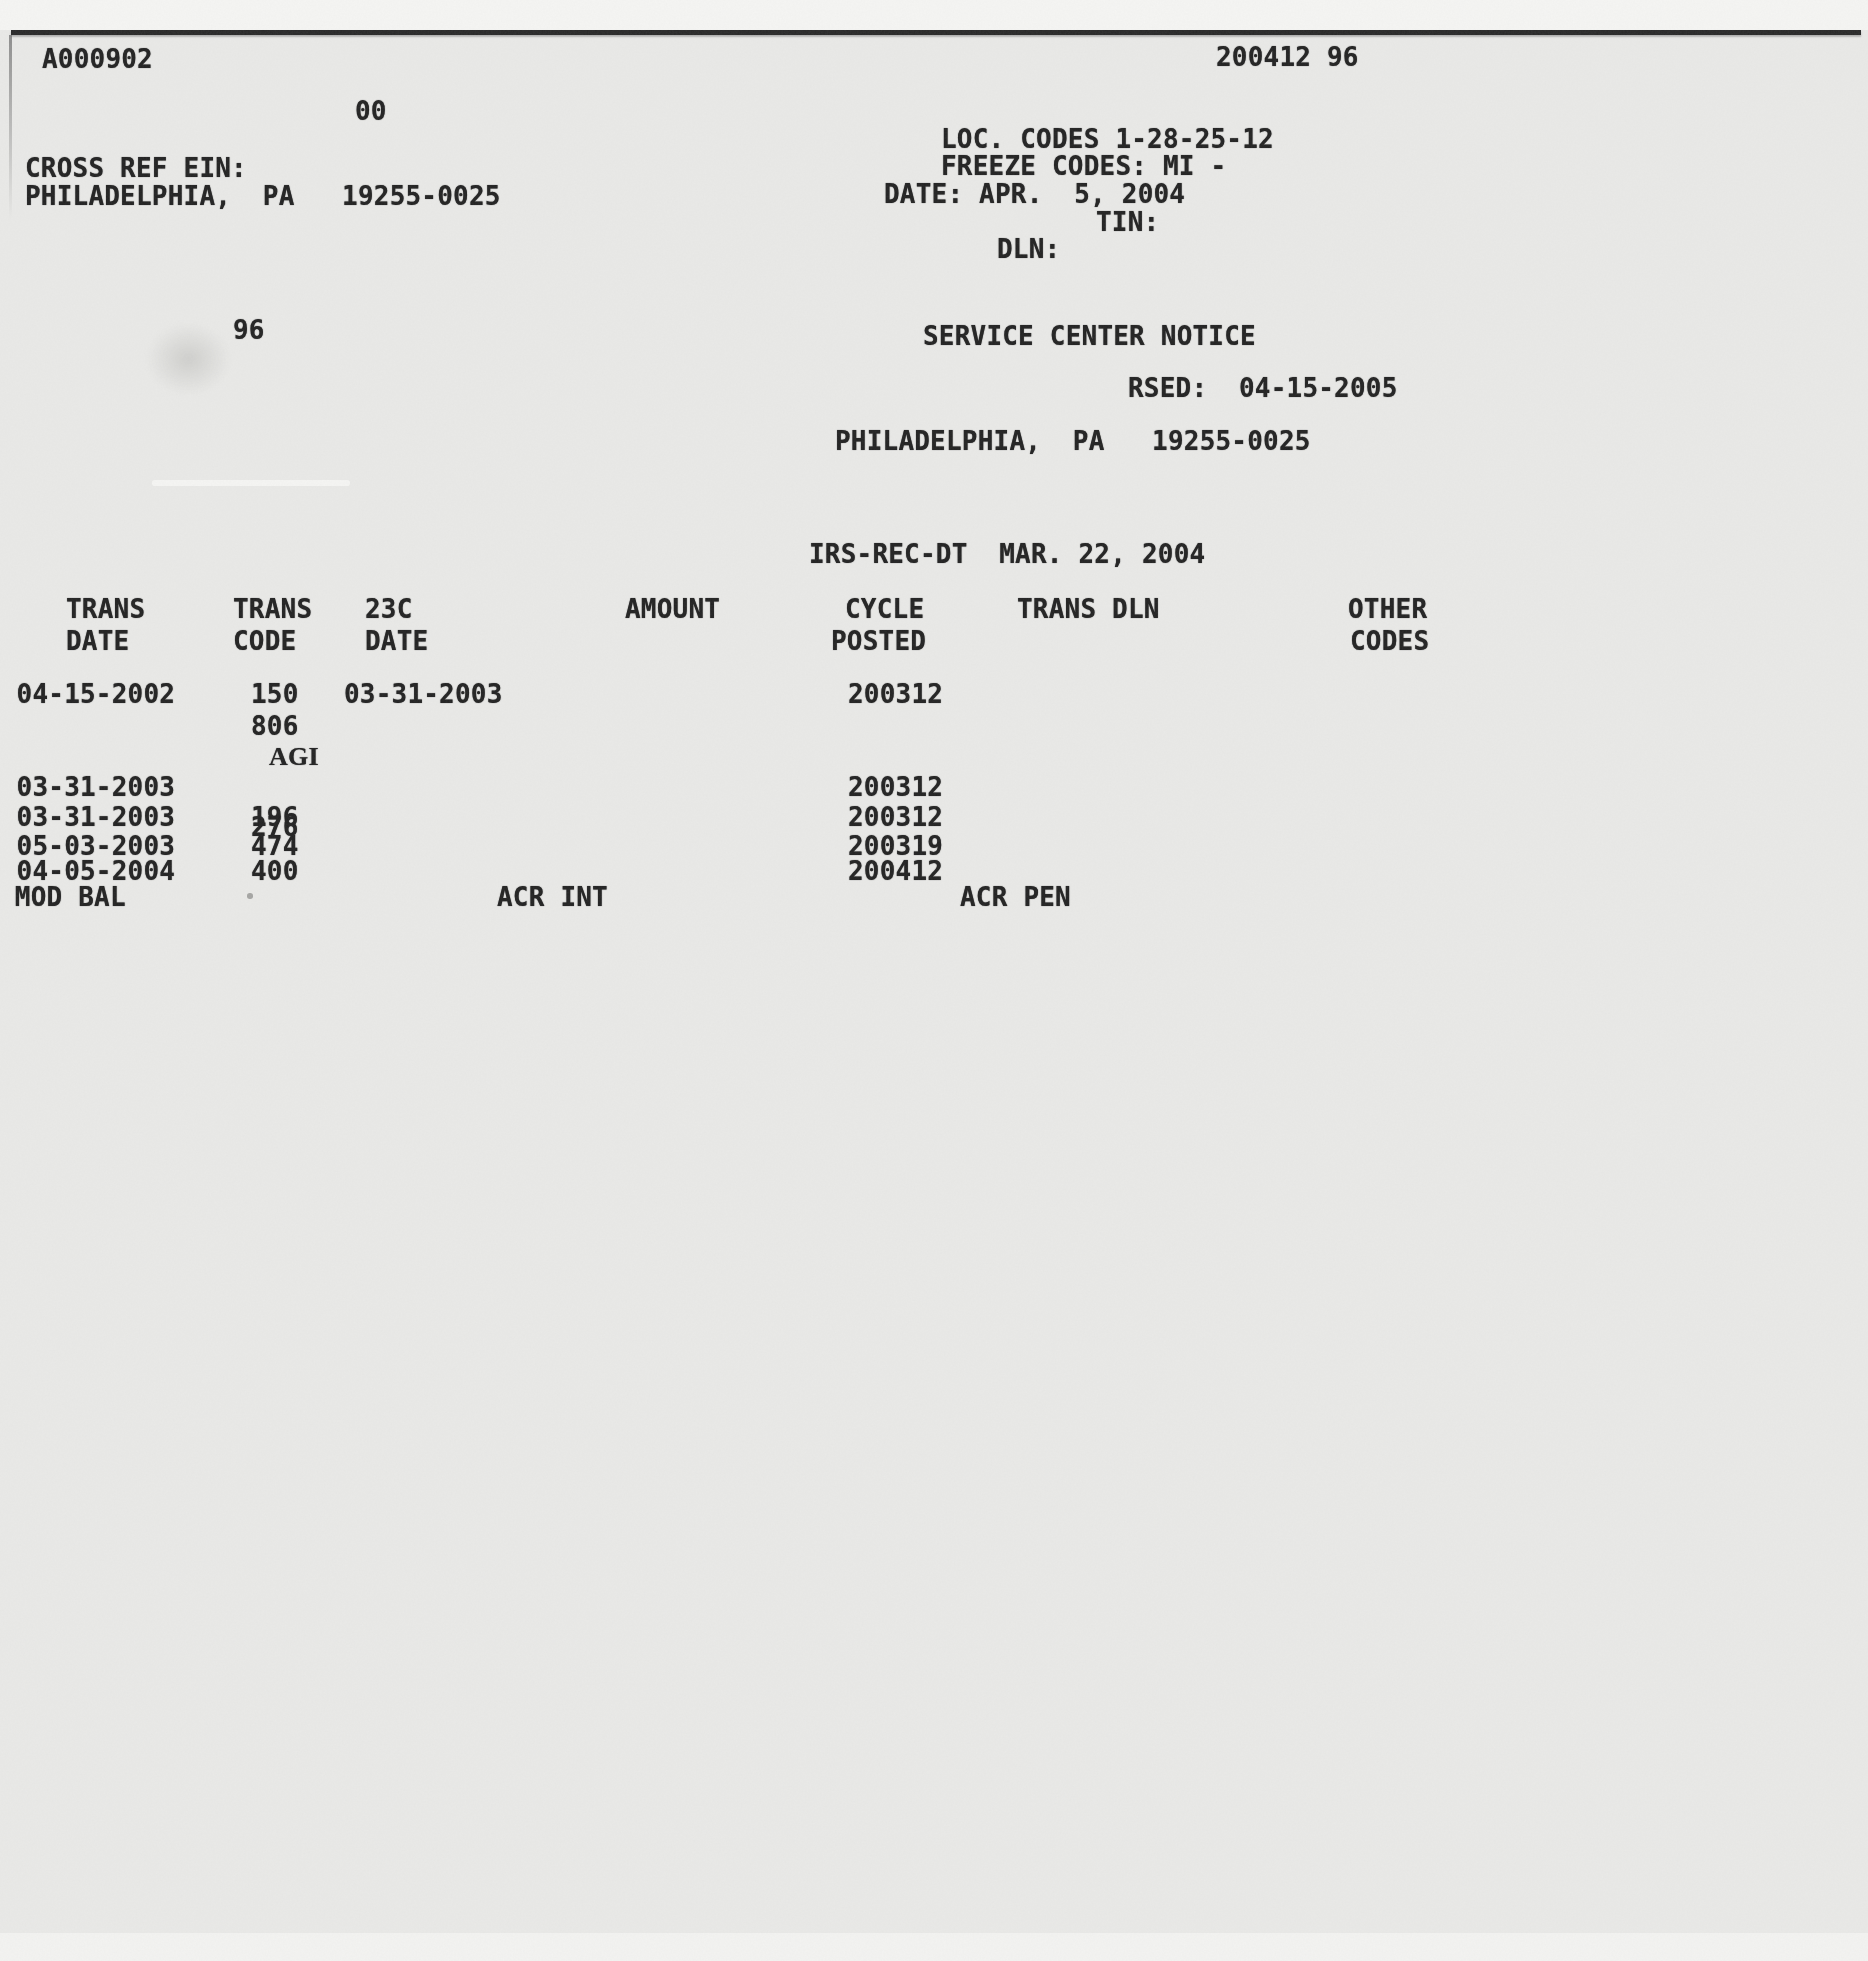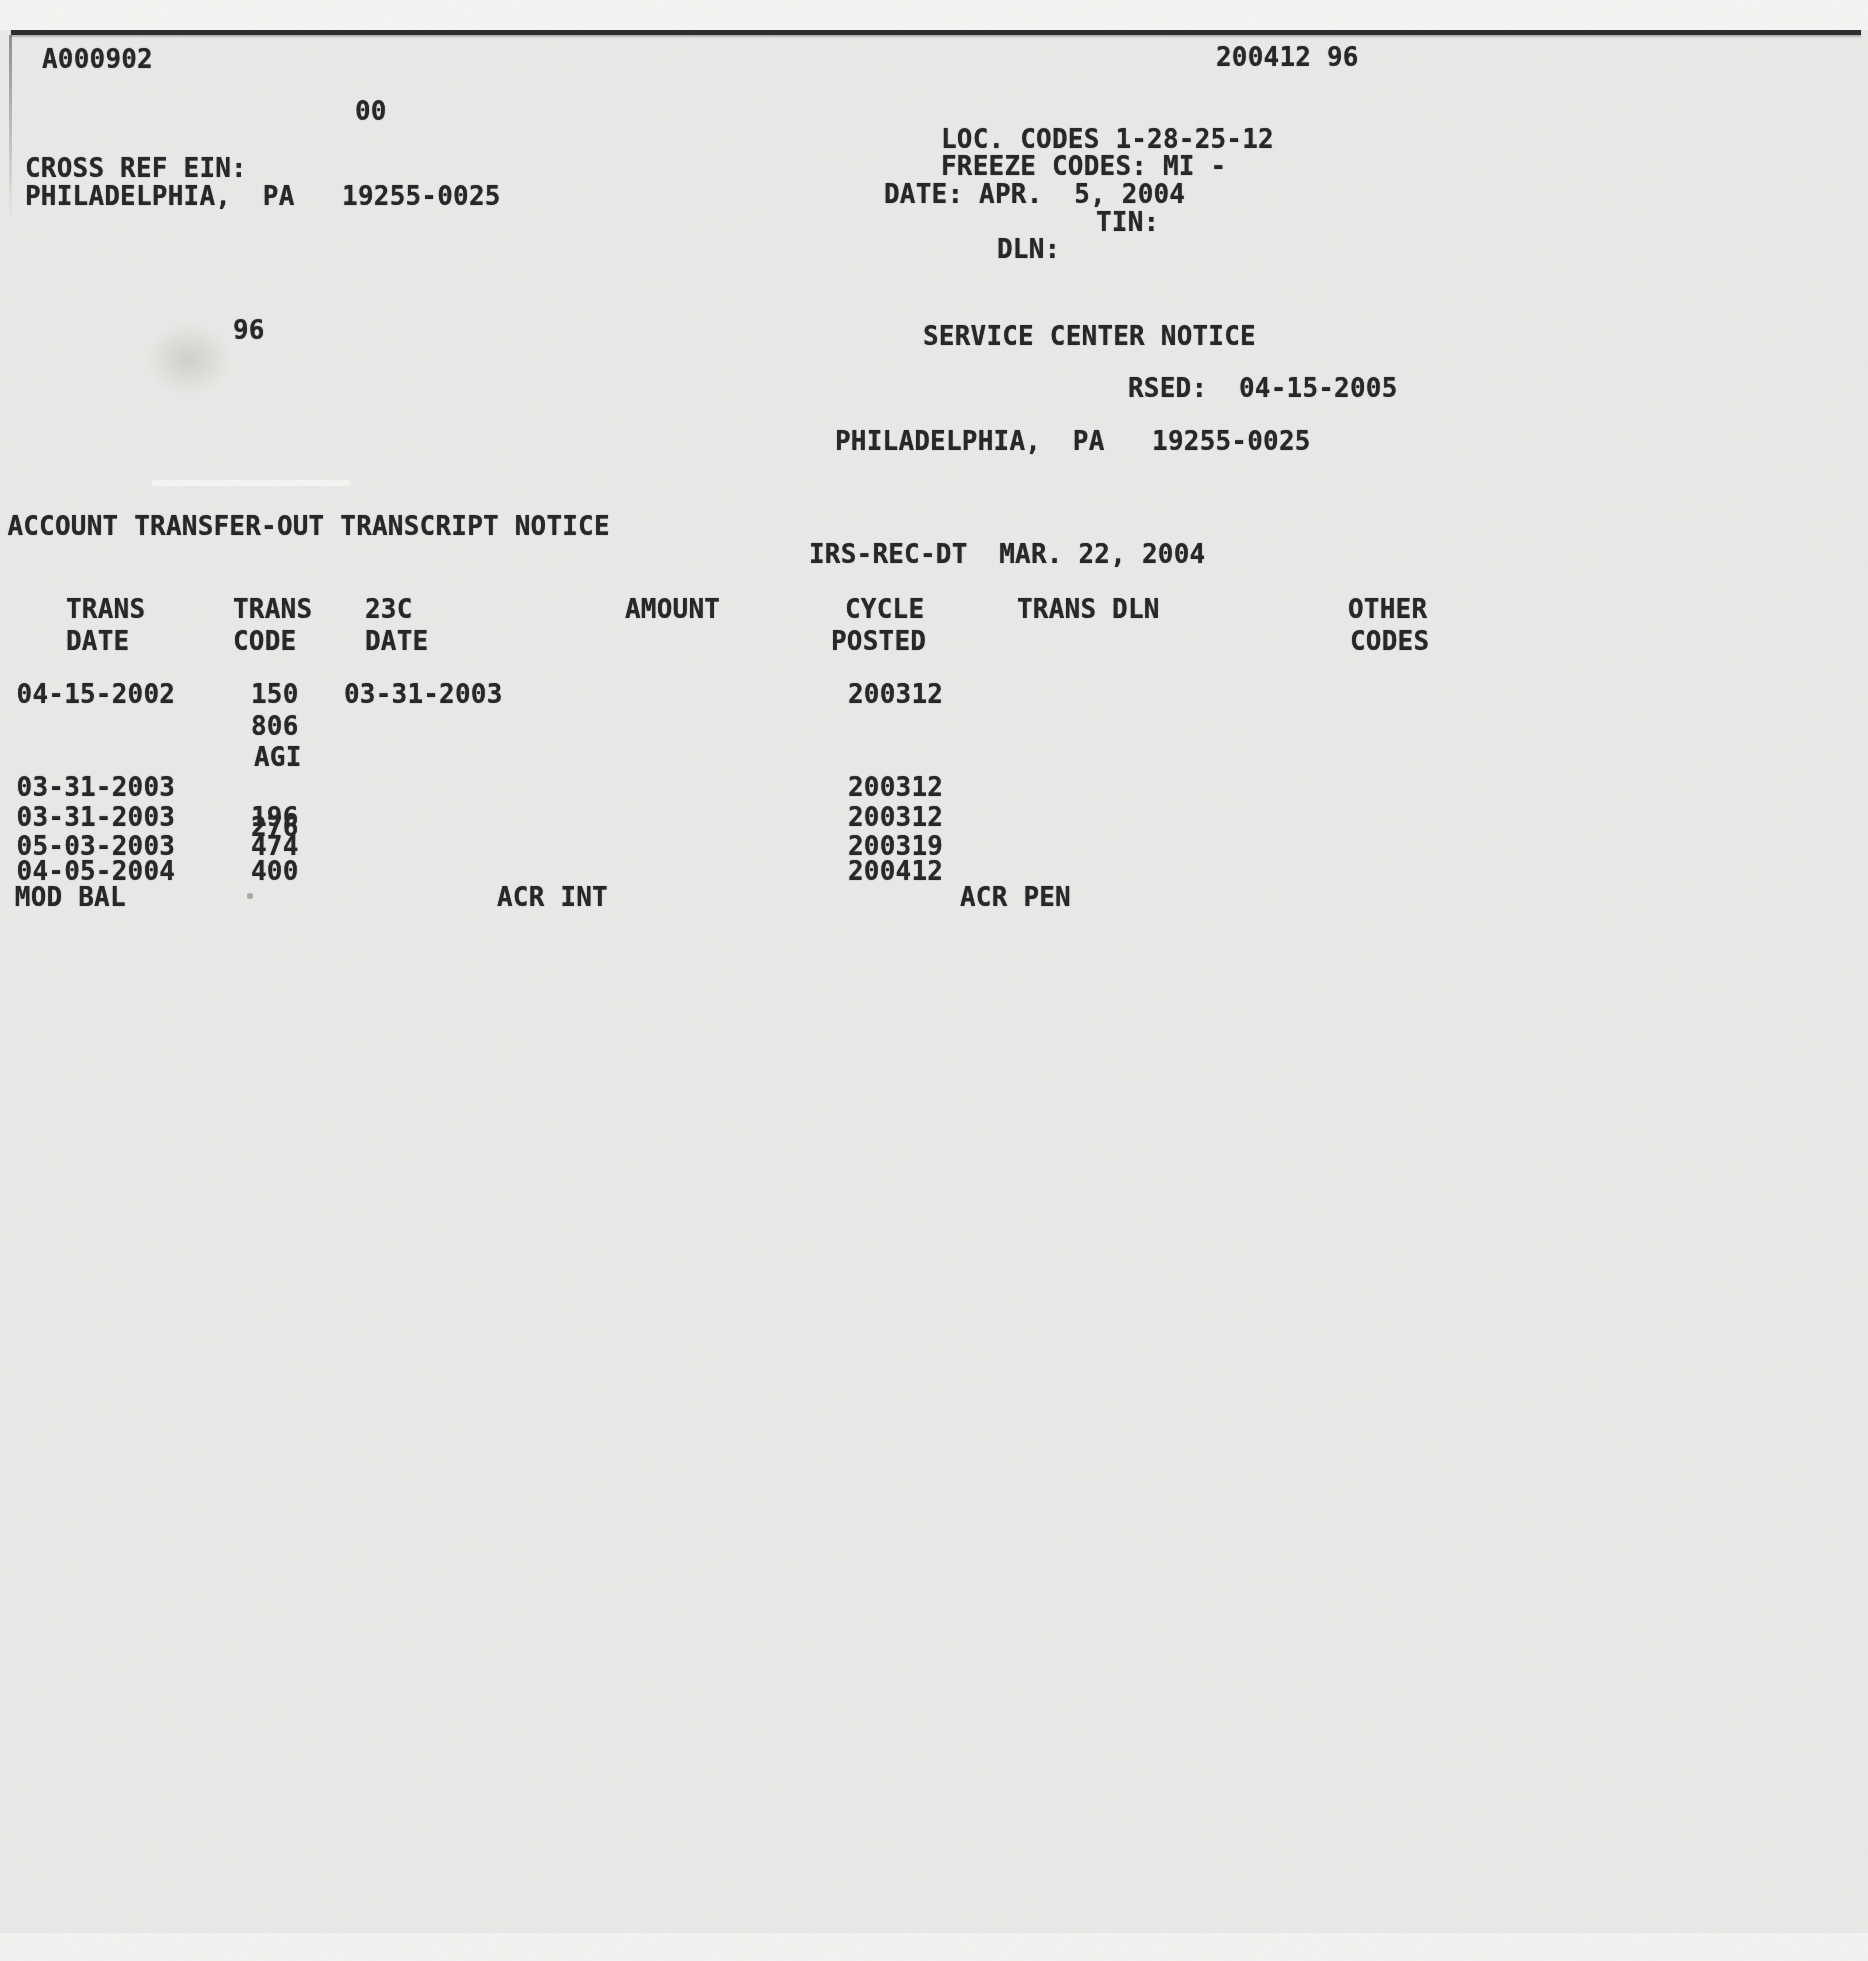--- a/index.html
+++ b/index.html
@@ -75,21 +75,20 @@
   <div class="t" style="left:941px;top:151px;">FREEZE CODES: MI -</div>
   <div class="t" style="left:25px;  top:181px;">PHILADELPHIA,  PA   19255-0025</div>
   <div class="t" style="left:884px; top:179px;">DATE: APR.  5, 2004</div>
   <div class="t" style="left:1096px;top:207px;">TIN:</div>
   <div class="t" style="left:997px;top:234px;">DLN:</div>
   <div class="t" style="left:233px; top:315px;">96</div>
   <div class="t" style="left:923px;top:321px;">SERVICE CENTER NOTICE</div>
   <div class="t" style="left:1128px;top:373px;">RSED:  04-15-2005</div>
   <div class="t" style="left:835px; top:426px;">PHILADELPHIA,  PA   19255-0025</div>
 
-  <div class="t" style="left:7.4px;   top:511px;">ACCOUNT TRANSFER-OUT TRANSCRIPT NOTICE</div>
   <div class="t" style="left:809px; top:539px;">IRS-REC-DT  MAR. 22, 2004</div>
 
   <div class="t" style="left:66px;  top:594px;">TRANS</div>
   <div class="t" style="left:233px; top:594px;">TRANS</div>
   <div class="t" style="left:365px; top:594px;">23C</div>
   <div class="t" style="left:625px; top:594px;">AMOUNT</div>
   <div class="t" style="left:845px; top:594px;">CYCLE</div>
   <div class="t" style="left:1017px;top:594px;">TRANS DLN</div>
   <div class="t" style="left:1348px;top:594px;">OTHER</div>
 
@@ -102,21 +101,21 @@
   <div>
     <span class="t" style="left:16.6px;  top:679px;">04-15-2002</span>
     <span class="t" style="left:251px; top:679px;">150</span>
     <span class="t" style="left:344px; top:679px;">03-31-2003</span>
     <span class="t" style="left:848px; top:679px;">200312</span>
   </div>
   <div>
     <span class="t" style="left:251px; top:711px;">806</span>
   </div>
   <div>
-    <span class="t" style="left:254px; top:742px;">AGI</span>
+    <span class="t" style="left:269px; top:742px;font-family:Liberation Serif, serif;">AGI</span>
   </div>
   <div>
     <span class="t" style="left:16.6px;  top:772px;">03-31-2003</span>
     <span class="t" style="left:251px; top:772px;margin-top:40px;">276</span>
     <span class="t" style="left:848px; top:772px;">200312</span>
   </div>
   <div>
     <span class="t" style="left:16.6px;  top:802px;">03-31-2003</span>
     <span class="t" style="left:251px; top:802px;">196</span>
     <span class="t" style="left:848px; top:802px;">200312</span>

